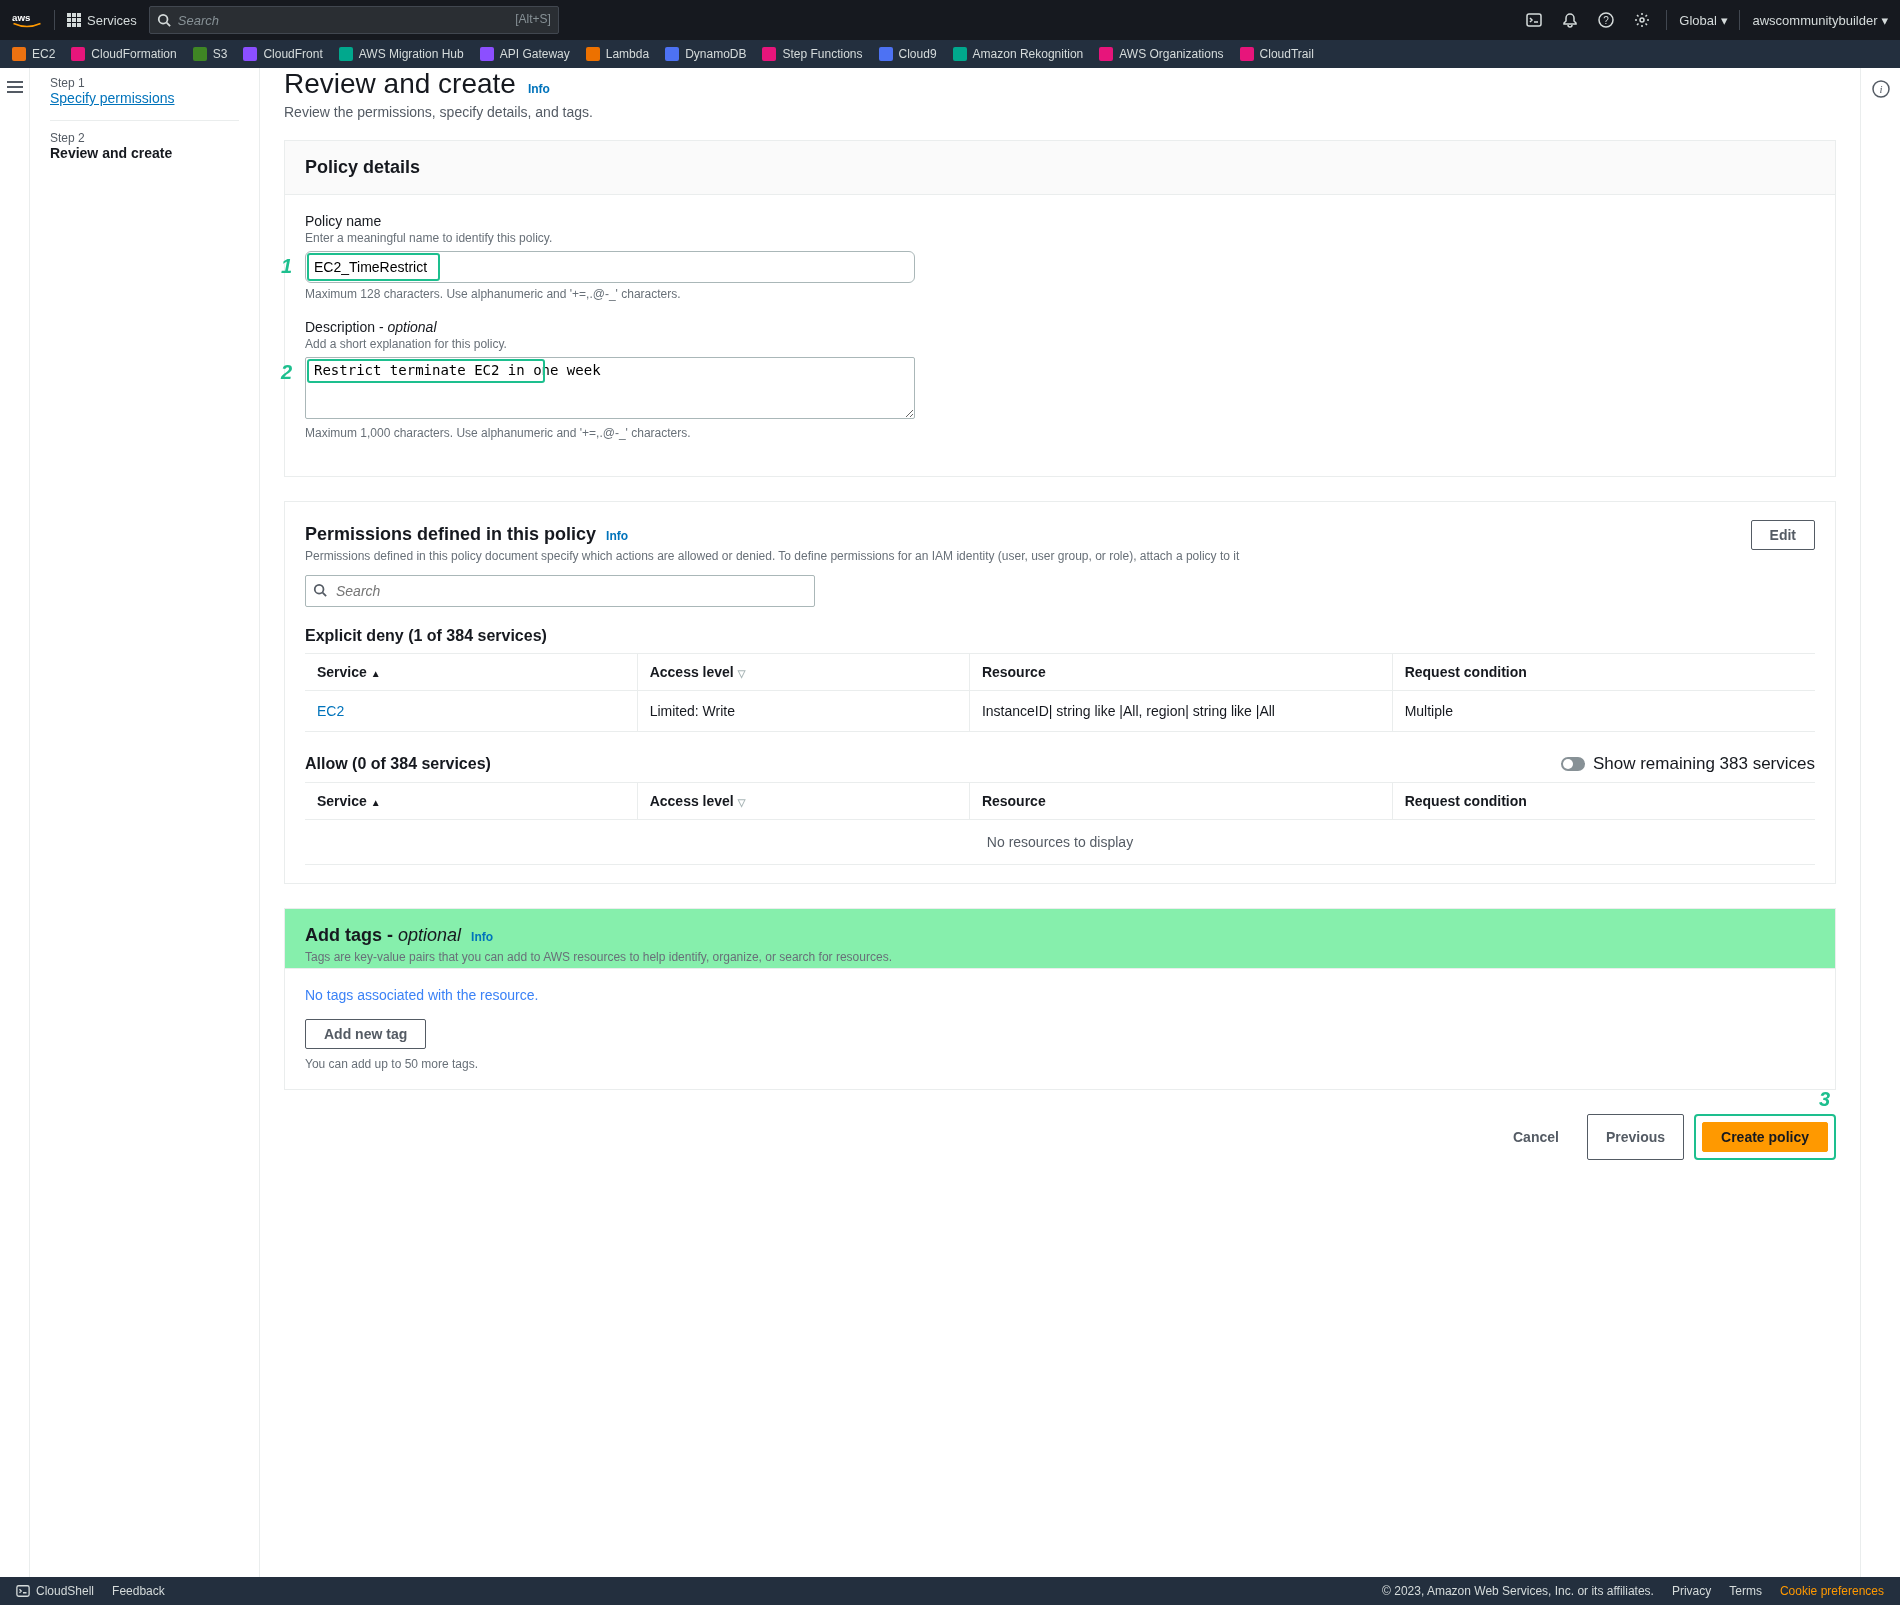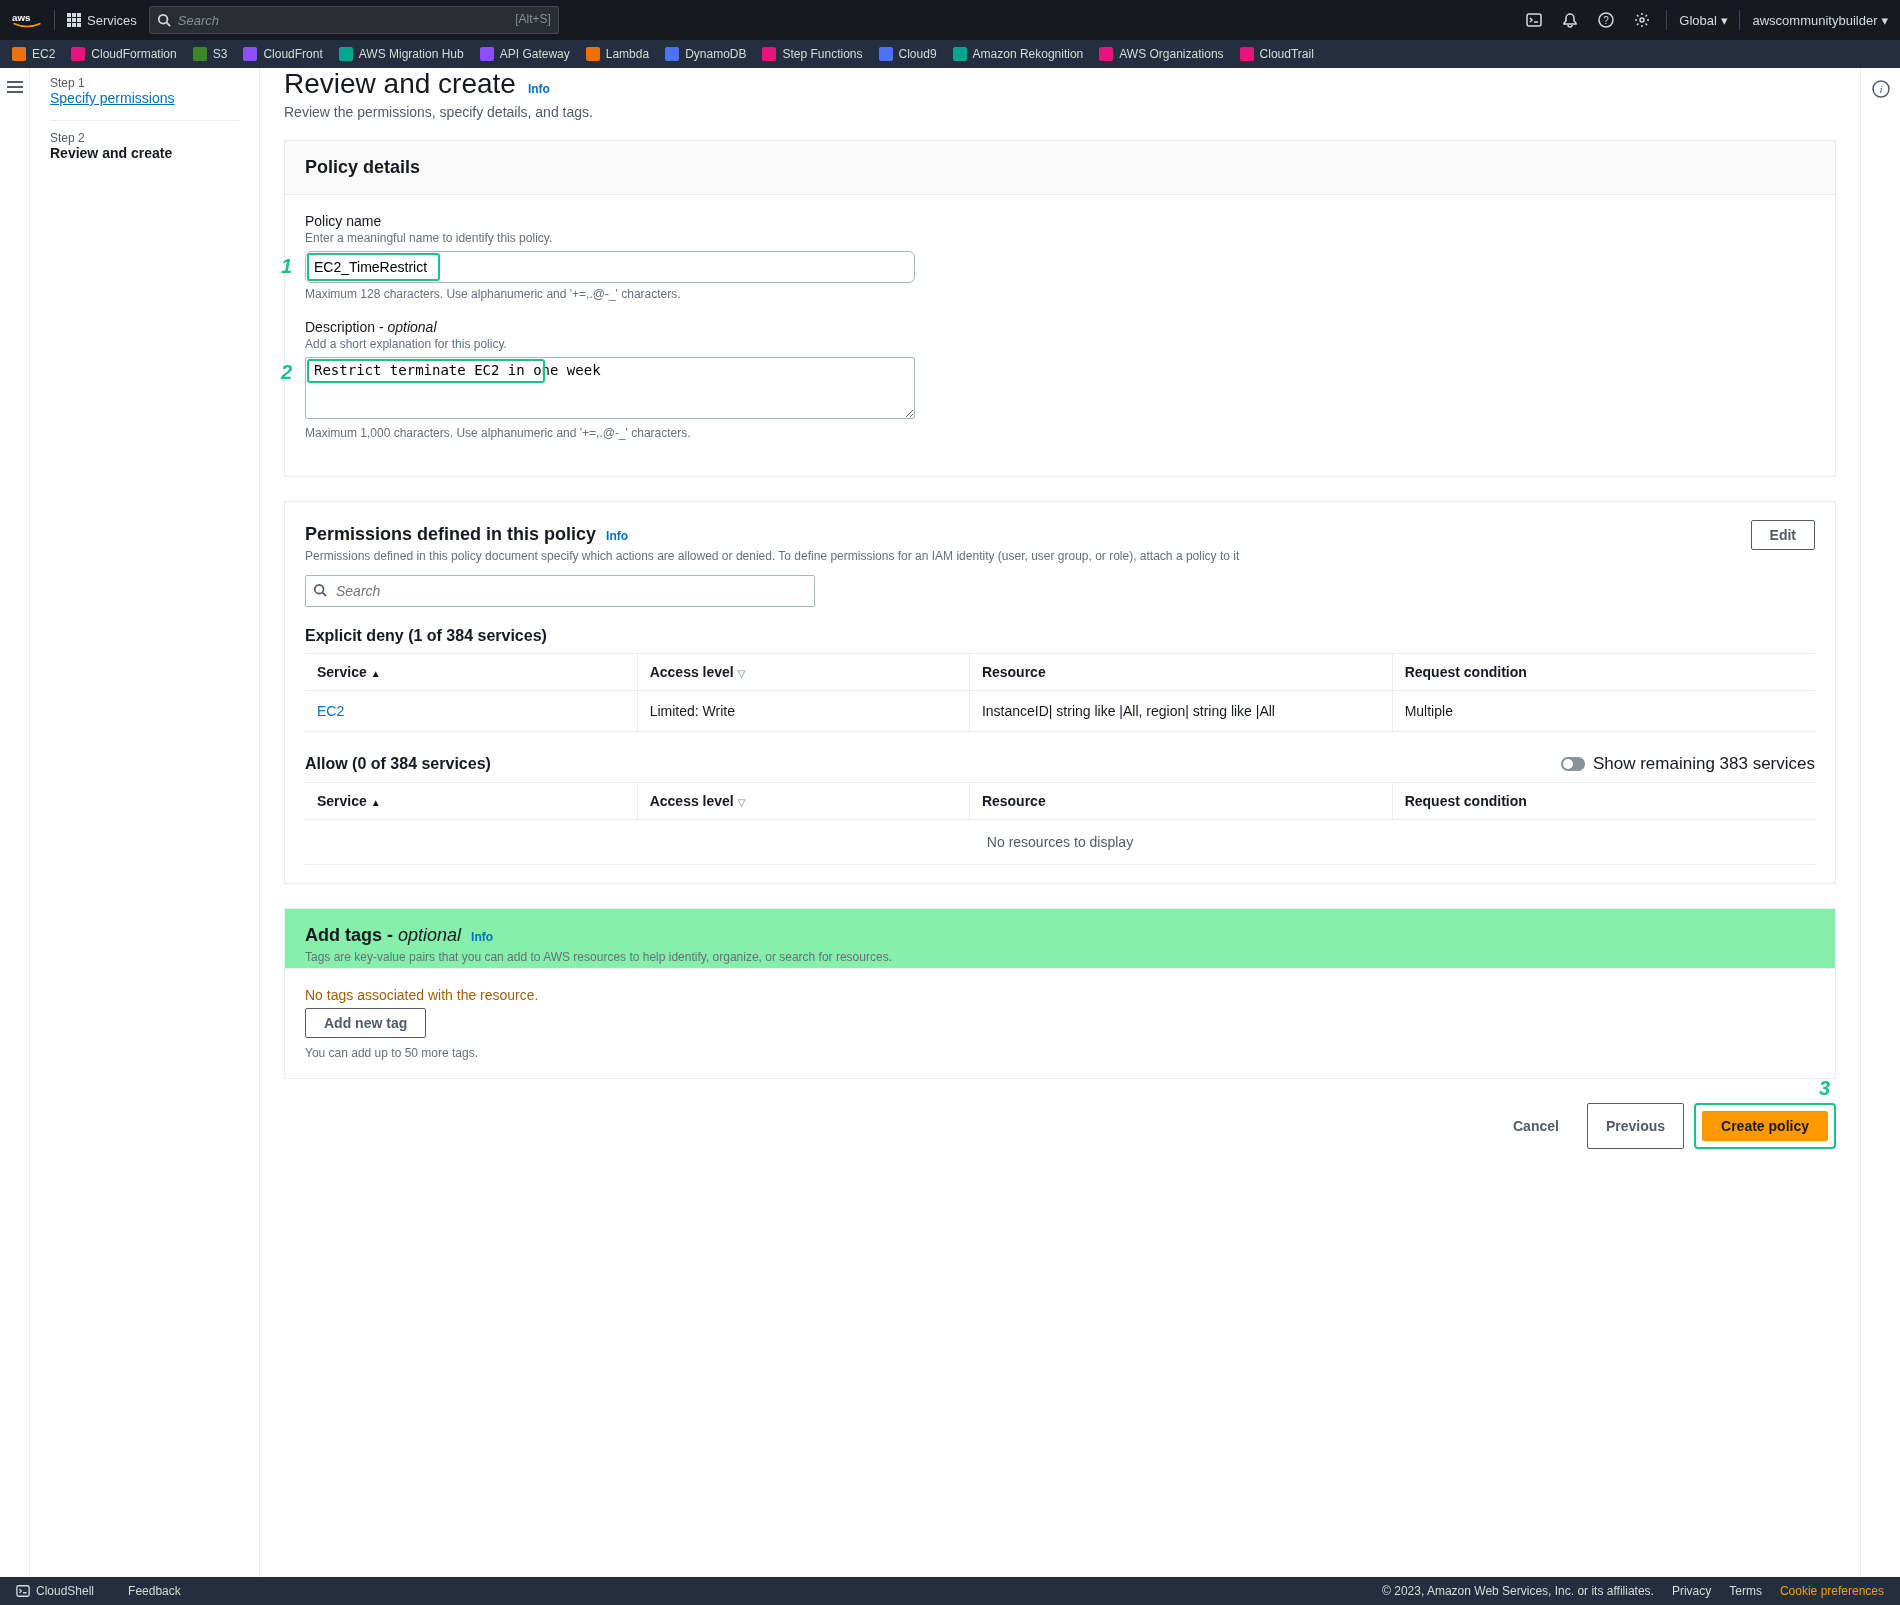--- a/index.html
+++ b/index.html
@@ -79,21 +79,21 @@
   .toggle { display: flex; align-items: center; gap: 8px; font-size: 17px; }
   .toggle-switch { width: 24px; height: 14px; background: #879196; border-radius: 8px; position: relative; cursor: pointer; }
   .toggle-switch::after { content: ""; position: absolute; width: 10px; height: 10px; background: #fff; border-radius: 50%; top: 2px; left: 2px; }
   
   .footer-actions { display: flex; justify-content: flex-end; gap: 10px; margin-top: 12px; }
   
   .callout { position: absolute; left: -24px; font-size: 20px; font-weight: bold; font-style: italic; color: #1dbf8e; }
   .highlight-box { border: 2px solid #1dbf8e; border-radius: 3px; padding: 1px 4px; display: inline-block; }
   .highlight-wrap { position: relative; }
   
-  .bottom-bar { position: fixed; bottom: 0; left: 0; right: 0; background: #232f3e; height: 28px; display: flex; align-items: center; padding: 0 16px; font-size: 12px; color: #d5dbdb; gap: 34px; }
+  .bottom-bar { position: fixed; bottom: 0; left: 0; right: 0; background: #232f3e; height: 28px; display: flex; align-items: center; padding: 0 16px; font-size: 12px; color: #d5dbdb; gap: 18px; }
   .bottom-bar .right { margin-left: auto; display: flex; gap: 18px; align-items: center; }
   .bottom-bar a { color: #d5dbdb; cursor: pointer; }
   .bottom-bar a.orange { color: #ff9900; }
   
   .optional { font-style: italic; font-weight: normal; }
   .sort-caret { font-size: 10px; margin-left: 4px; }
   
   .callout-3 { position: absolute; right: 4px; top: -28px; font-size: 20px; font-weight: bold; font-style: italic; color: #1dbf8e; }
   .create-highlight { border: 2px solid #1dbf8e; border-radius: 4px; padding: 6px; position: relative; }
 </style>
@@ -345,21 +345,21 @@
     <div class="panel">
       <div class="panel-header noborder" style="padding-bottom:4px;">
         <div class="section-title">
           <span><span>Add tags - </span><span class="optional">optional</span></span>
           <span class="info-link">Info</span>
         </div>
         <div class="section-desc" style="font-weight:normal;">Tags are key-value pairs that you can add to AWS resources to help identify, organize, or search for resources.</div>
       </div>
       <div style="border-top:1px solid #eaeded;"></div>
       <div class="panel-body">
-        <div style="color:#a16207; margin-bottom:5px;">No tags associated with the resource.</div>
+        <div style="color:#3b82f6; margin-bottom:16px;">No tags associated with the resource.</div>
         <button class="btn">Add new tag</button>
         <div class="field-constraint" style="margin-top:8px;">You can add up to 50 more tags.</div>
       </div>
     </div>
 
     <div class="footer-actions">
       <button class="btn link">Cancel</button>
       <button class="btn">Previous</button>
       <span class="create-highlight">
         <span class="callout-3">3</span>

